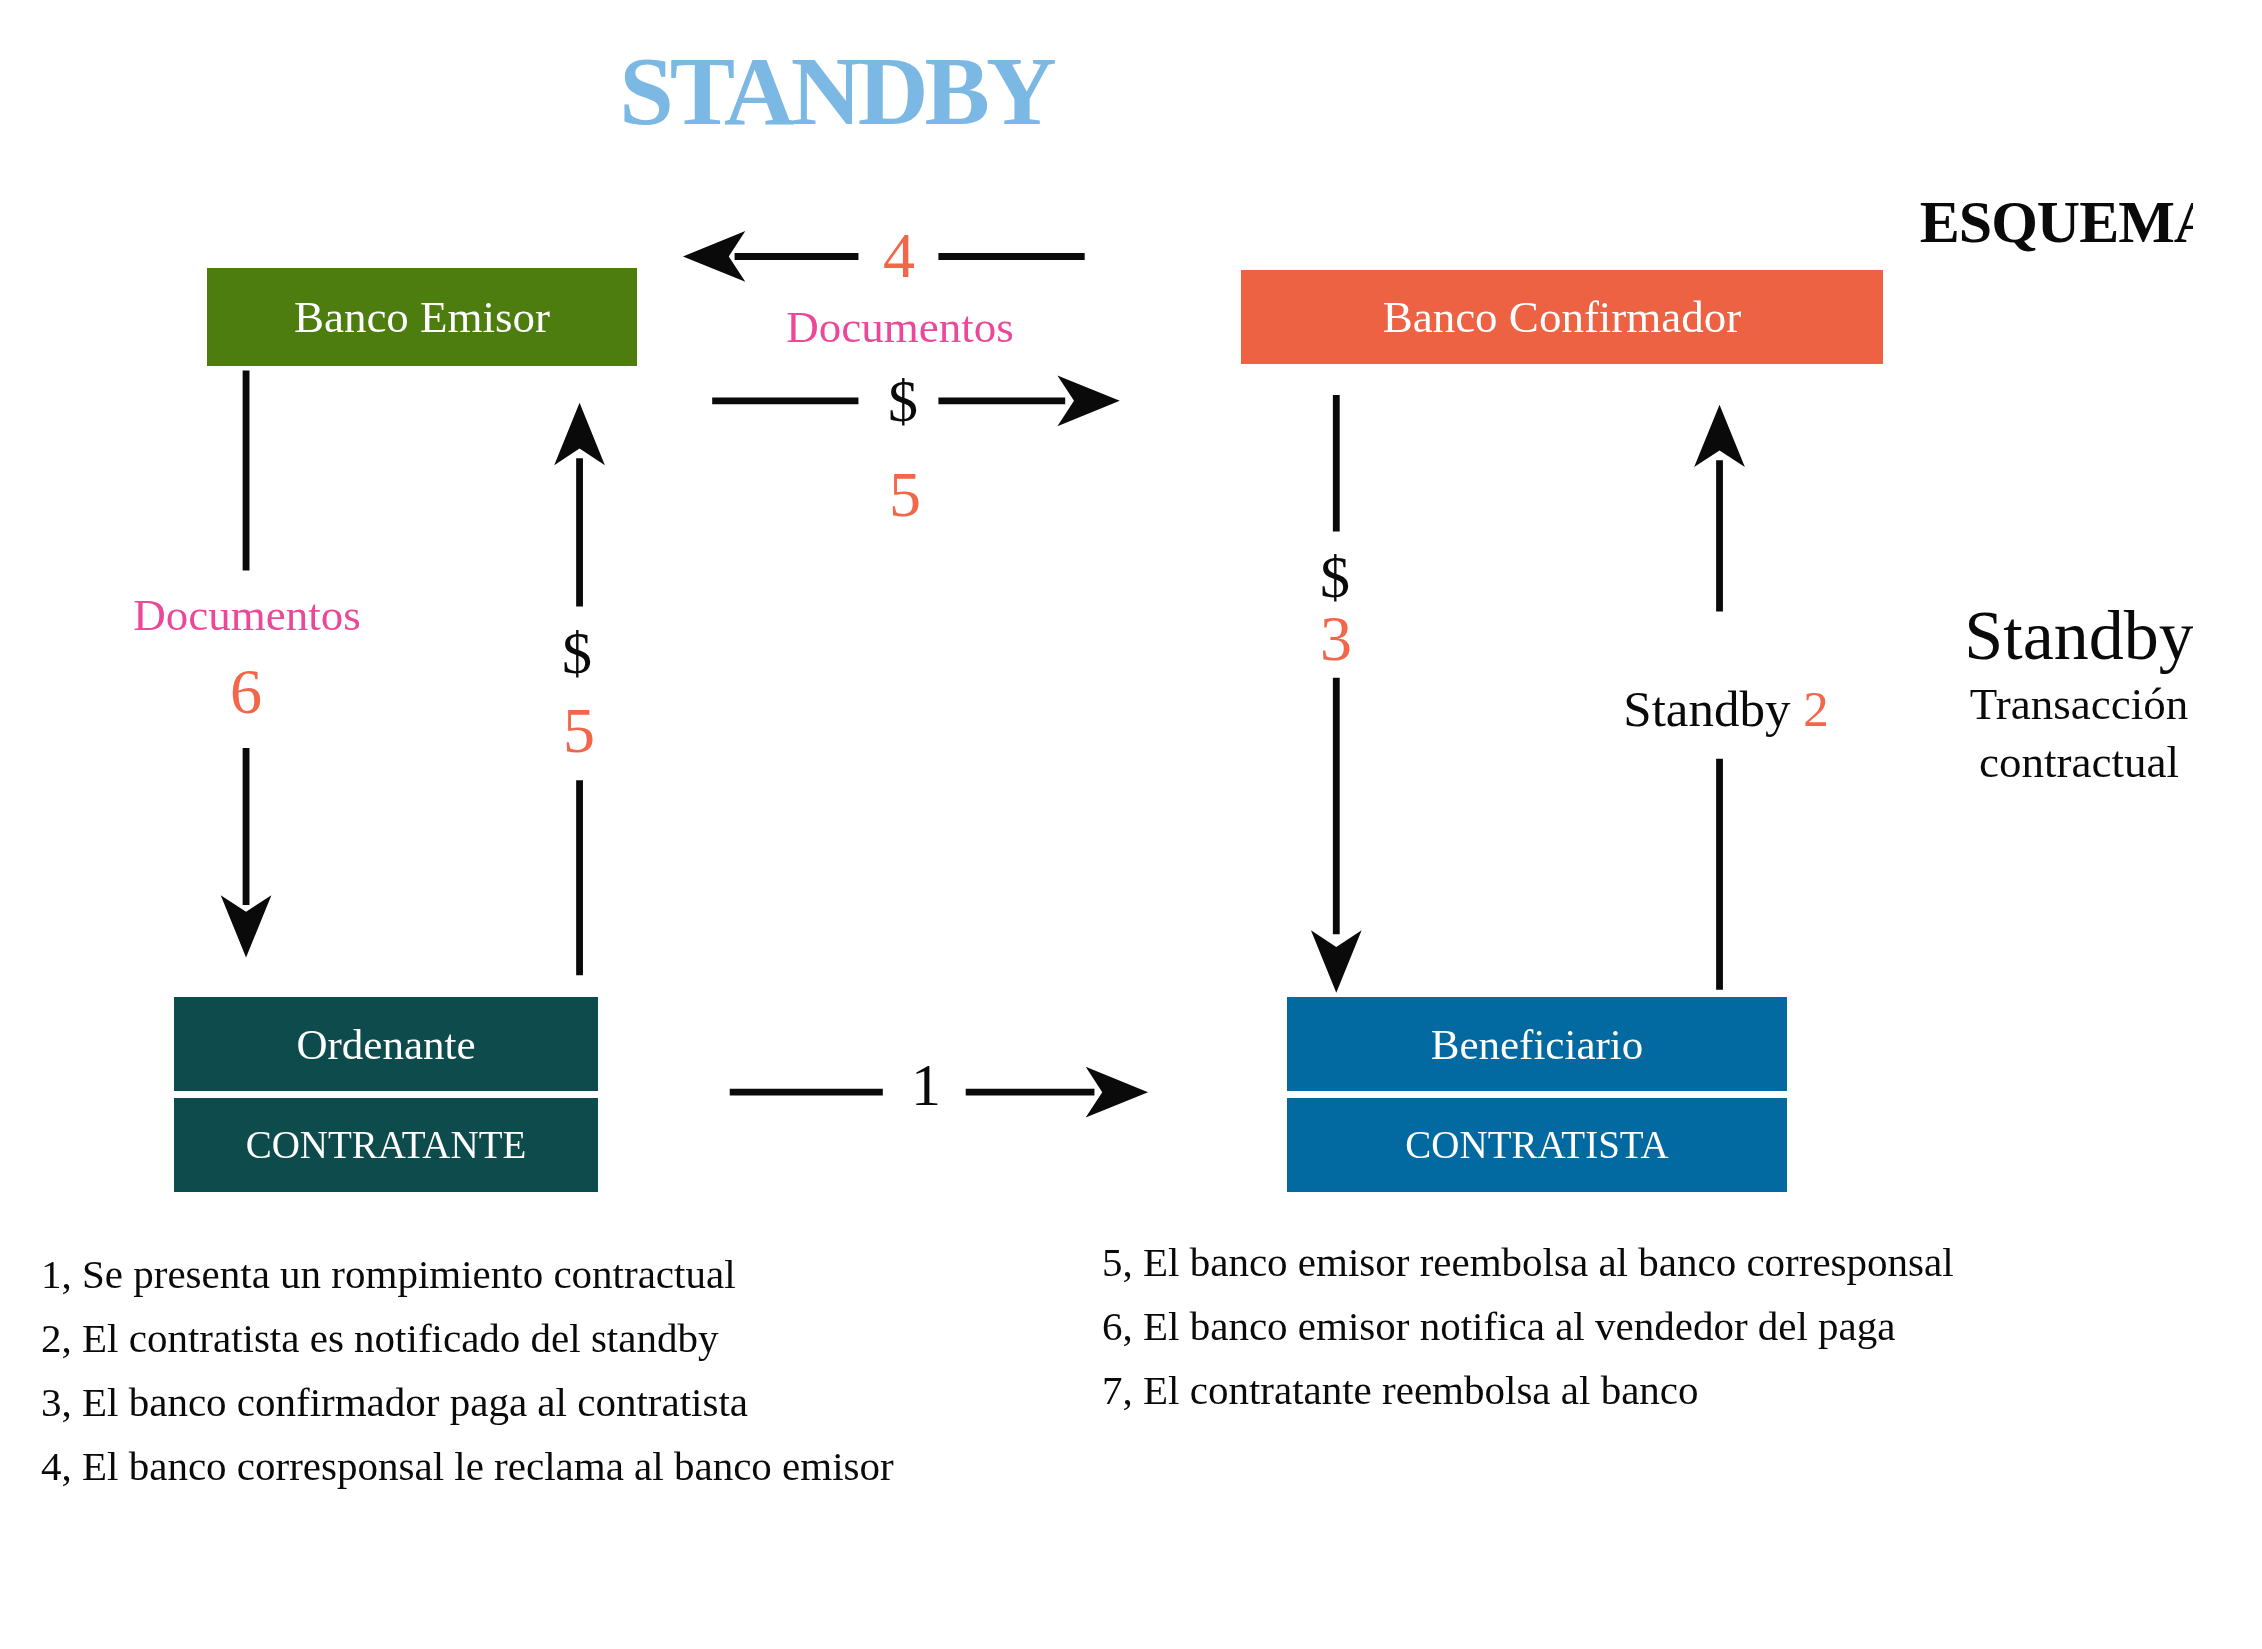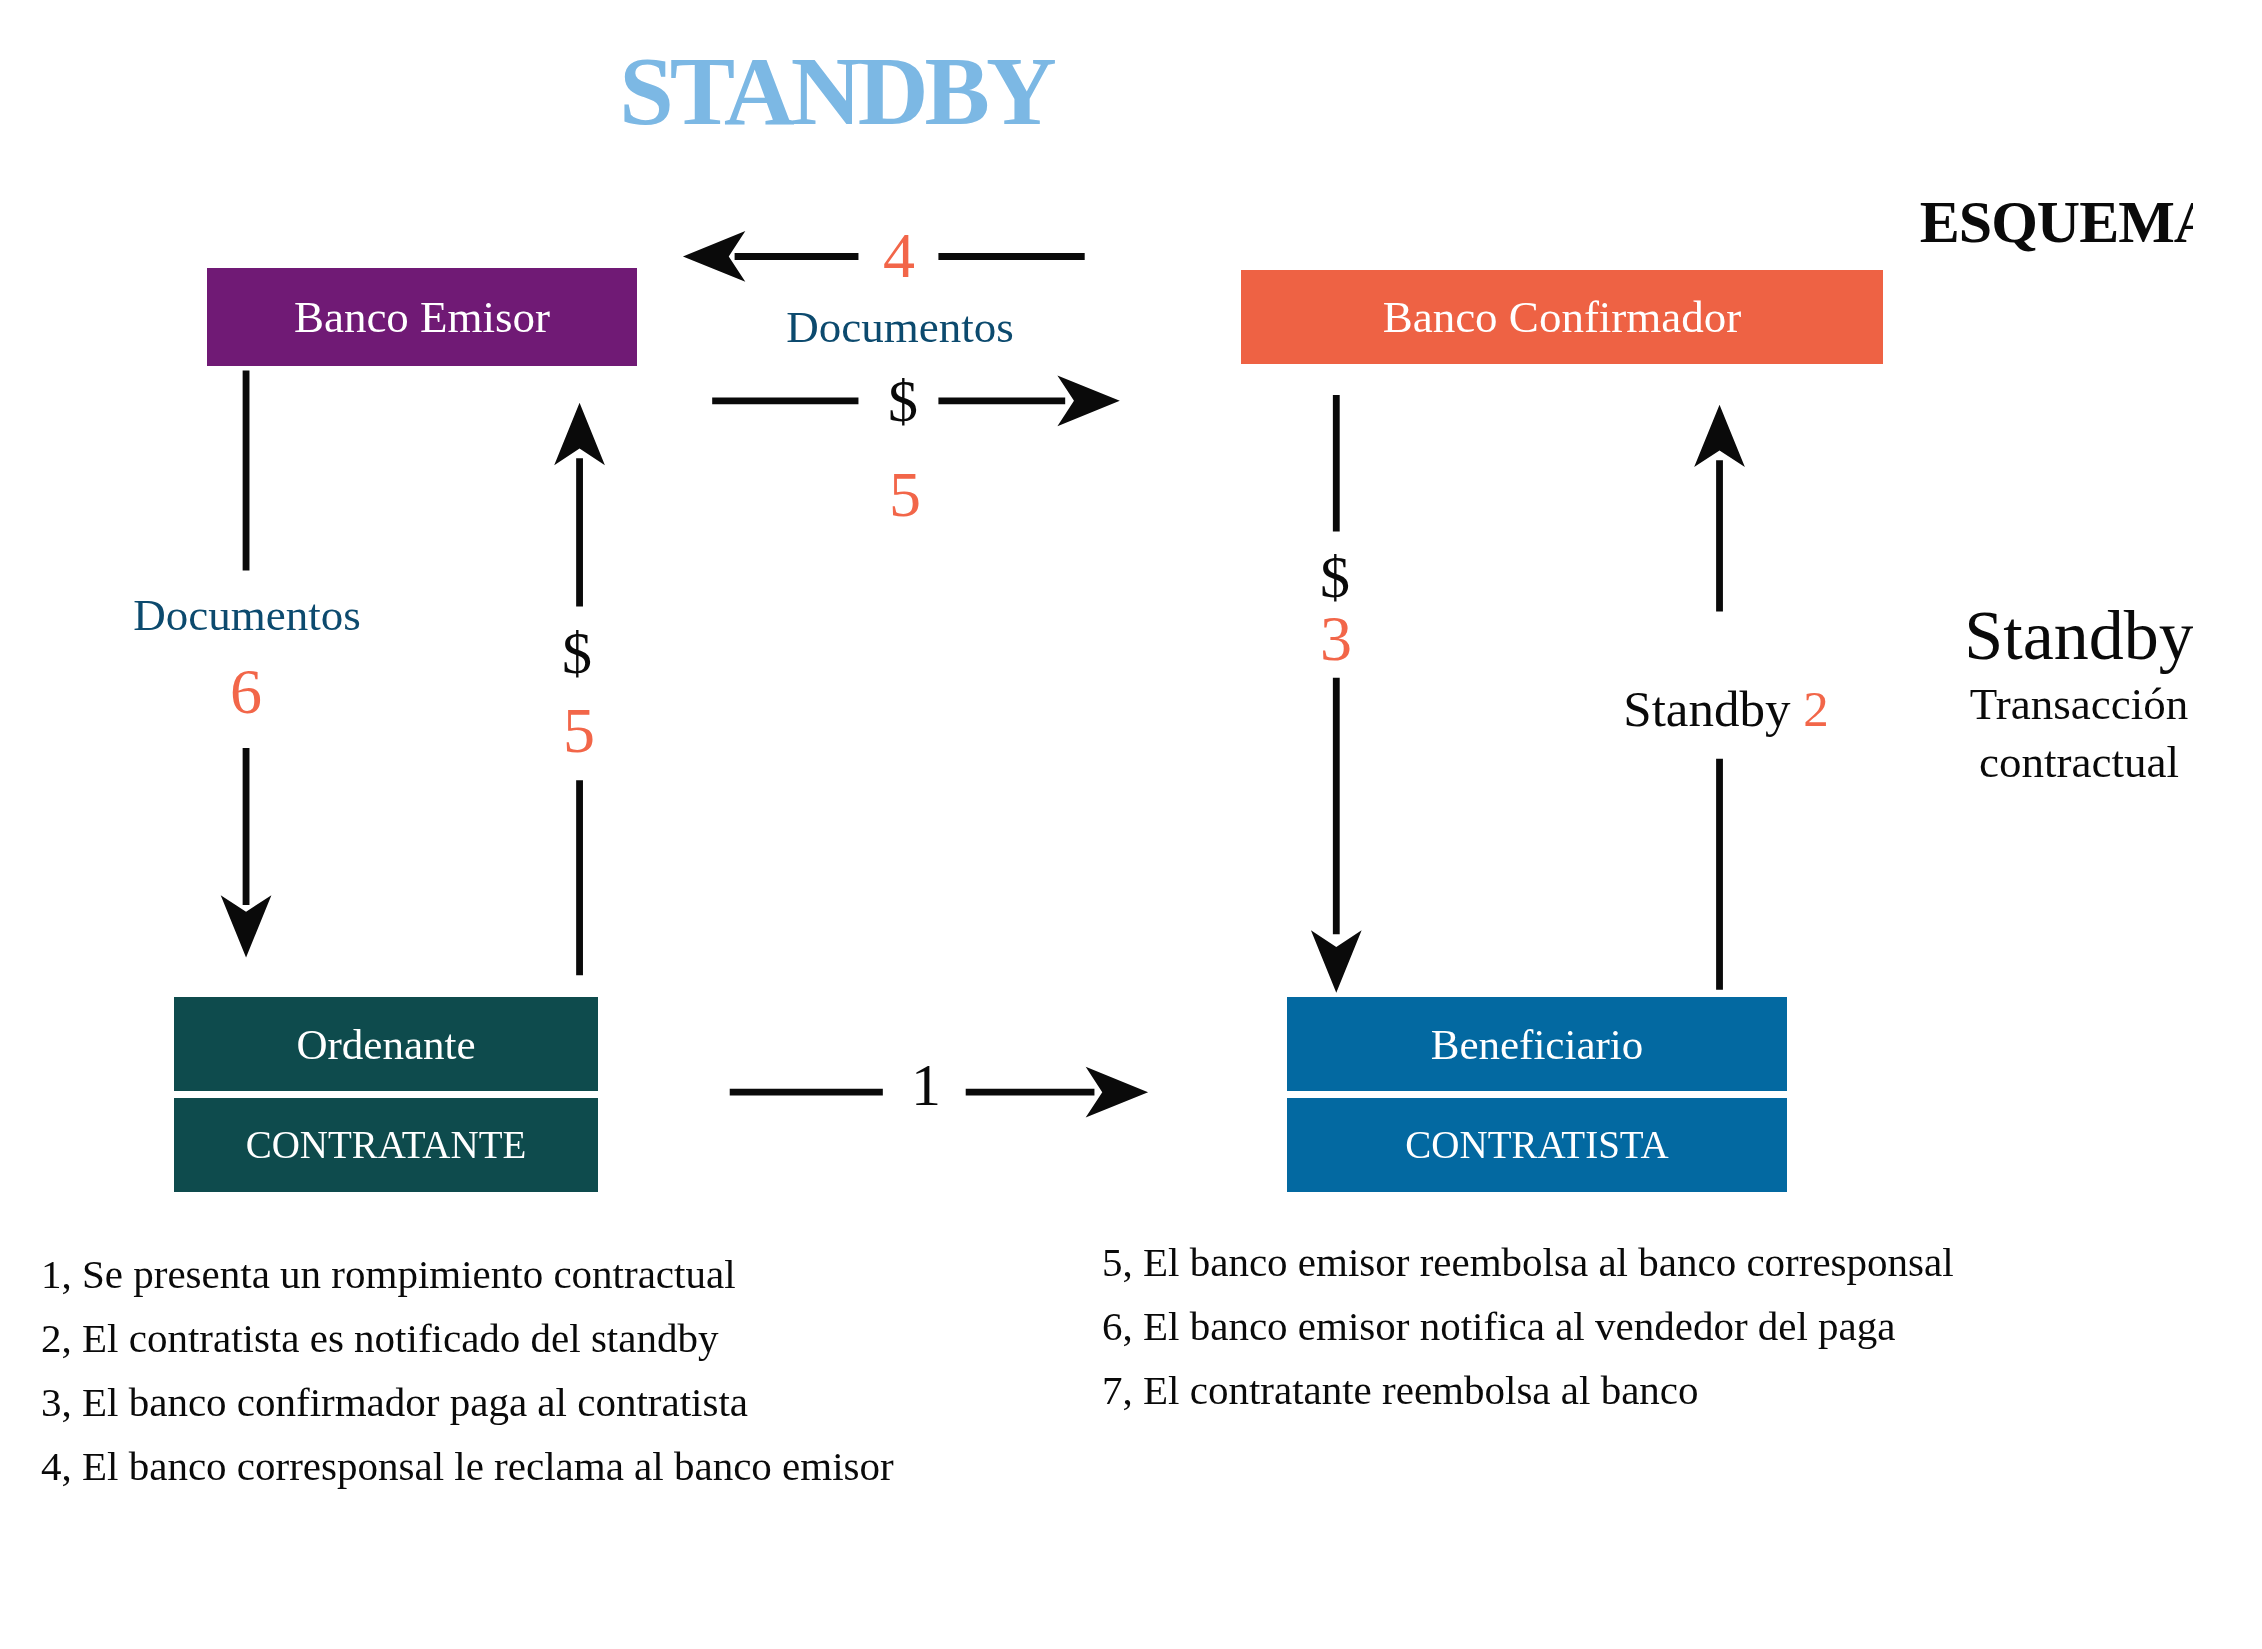--- a/index.html
+++ b/index.html
@@ -11,38 +11,38 @@
   .center{transform:translate(-50%,-50%);white-space:nowrap;}
   .main-title{
     left:836px;top:91px;font-size:98px;font-weight:bold;letter-spacing:-3.9px;
     color:#7CB8E4;
   }
   .esquema{left:2068px;top:222px;font-size:60px;font-weight:bold;letter-spacing:-1px;}
   .node{
     position:absolute;display:flex;align-items:center;justify-content:center;
     color:#ffffff;text-align:center;
   }
-  .node-emisor{left:207px;top:268px;width:430px;height:98px;background:#701a75;font-size:45px;}
+  .node-emisor{left:207px;top:268px;width:430px;height:98px;background:#4d7c0f;font-size:45px;}
   .node-confirmador{left:1241px;top:270px;width:642px;height:94px;background:#EE6244;font-size:45px;}
   .stack{position:absolute;display:flex;flex-direction:column;}
   .stack-ordenante{left:174px;top:997px;width:424px;height:195px;}
   .stack-beneficiario{left:1287px;top:997px;width:500px;height:195px;}
   .cell{display:flex;align-items:center;justify-content:center;color:#ffffff;}
   .cell-top{height:94px;font-size:43px;}
   .cell-bottom{flex:1;font-size:39px;}
   .teal{background:#0E4B4D;}
   .green{background:#0369a1;}
   .divider{height:6.8px;background:#ffffff;}
   svg.arrows{position:absolute;left:0;top:0;}
   svg.arrows line{stroke:#0a0a0a;stroke-width:7px;}
   svg.arrows path{fill:#0a0a0a;stroke:none;}
   .num{font-size:64px;color:#F26649;}
   .num-black{font-size:60px;color:#0a0a0a;}
   .dollar{font-size:60px;color:#0a0a0a;font-weight:500;}
-  .flow-label{font-size:45px;color:#0c4a6e;}
+  .flow-label{font-size:45px;color:#ec4899;}
   .demanda{font-size:51px;color:#0a0a0a;}
   .demanda .n{color:#F26649;}
   .side-note{left:1911px;top:597px;width:336px;text-align:center;}
   .side-note .head{font-size:70px;line-height:78px;}
   .side-note .ln{font-size:45px;line-height:58px;}
   .legend{font-size:41px;line-height:64px;white-space:nowrap;}
   .legend-left{left:41px;top:1242px;}
   .legend-right{left:1102px;top:1230px;}
 </style>
 </head>

